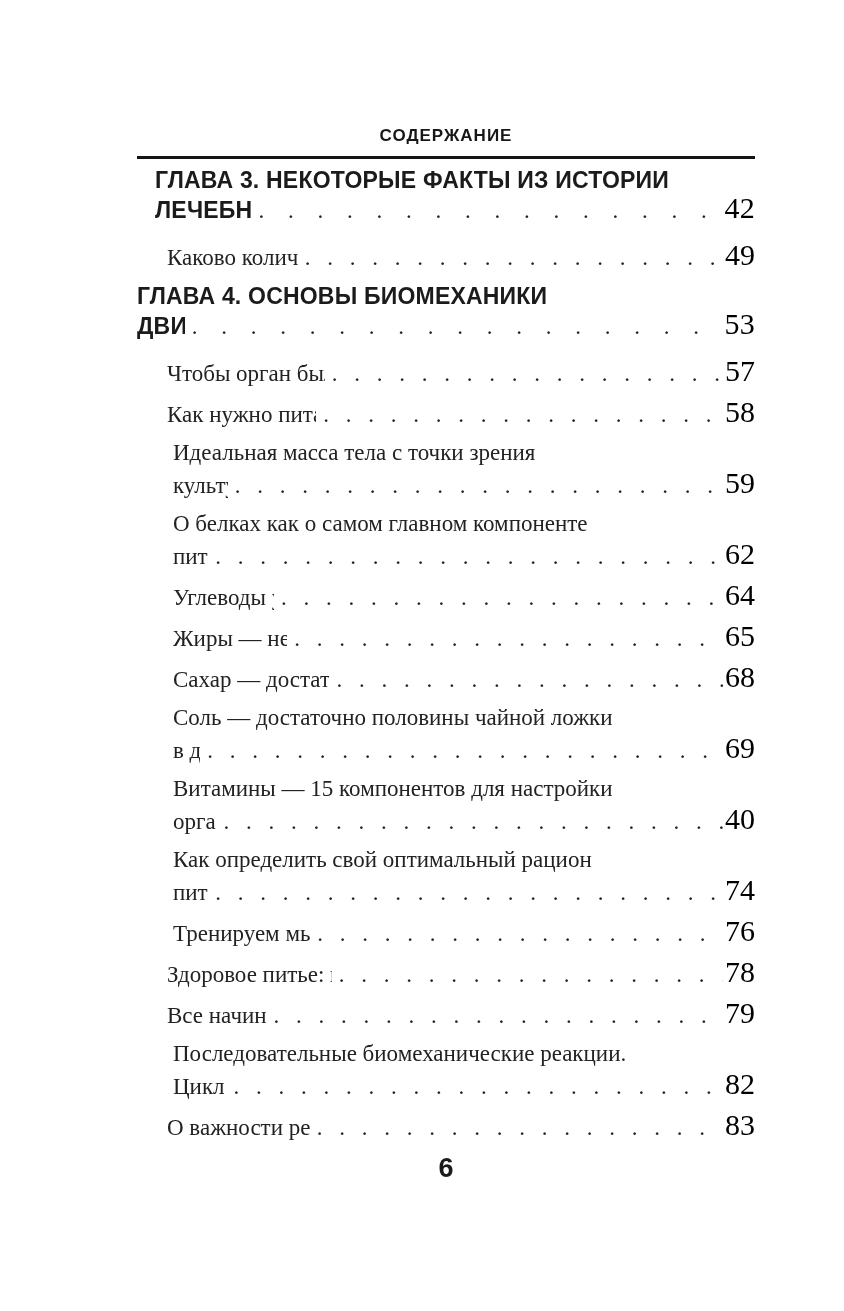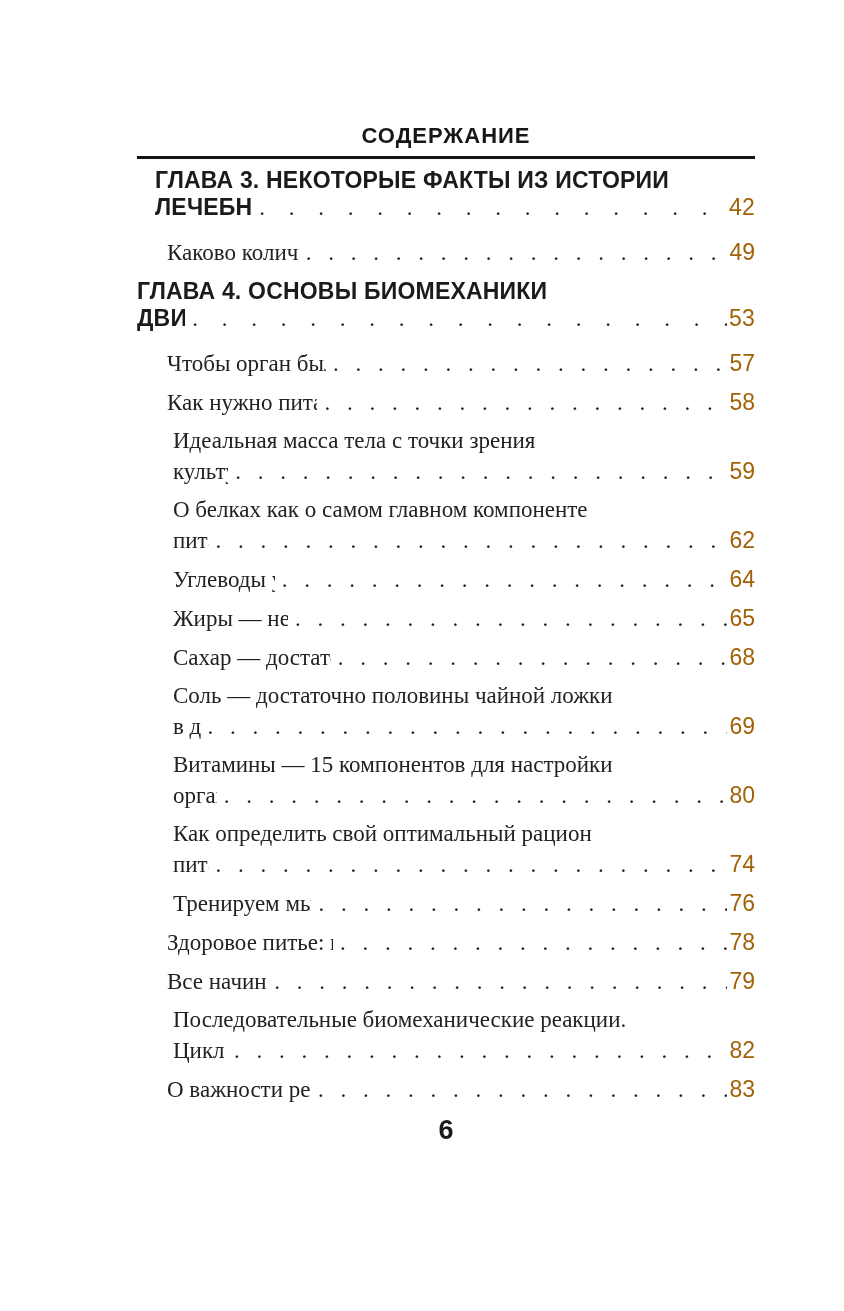--- a/index.html
+++ b/index.html
@@ -4,21 +4,21 @@
 <style>
   html,body{margin:0;padding:0;}
   body{
     width:844px;height:1311px;overflow:hidden;
     background:#ffffff;color:#1e1e1e;
     font-family:"Liberation Serif",serif;
   }
   .content{margin-left:137px;width:618px;padding-top:126px;}
   .doc-header{
     font-family:"Liberation Sans",sans-serif;font-weight:700;
-    font-size:22px;line-height:20px;letter-spacing:1px;
+    font-size:17px;line-height:20px;letter-spacing:1px;
     text-align:center;color:#171717;
   }
   .rule{height:3px;background:#141414;margin-top:10px;margin-bottom:8px;}
   .toc{}
   .chapter{
     font-family:"Liberation Sans",sans-serif;font-weight:700;
     font-size:23px;line-height:27px;letter-spacing:0.2px;
     margin-top:10px;margin-bottom:16px;color:#1b1b1b;
   }
   .toc > .chapter:first-child{margin-top:0;margin-left:18px;}
@@ -31,21 +31,21 @@
   .leader{
     flex:1 1 auto;min-width:0;overflow:hidden;white-space:nowrap;
     margin-left:7px;margin-right:2px;
     font-family:"Liberation Serif",serif;font-weight:400;font-size:23px;
     letter-spacing:5.5px;color:#222;
   }
   .leader::after{
     content:". . . . . . . . . . . . . . . . . . . . . . . . . . . . . . . . . . . . . . . . . . . . . . . . . . . .";
   }
   .chapter .leader{letter-spacing:9px;}
-  .pg{flex:0 0 auto;font-family:Liberation Sans, sans-serif;font-weight:400;font-size:23px;color:#a16207;}
+  .pg{flex:0 0 auto;font-family:Liberation Serif, serif;font-weight:400;font-size:30px;color:#000000;}
   .folio{
     font-family:"Liberation Sans",sans-serif;font-weight:700;
     font-size:27px;line-height:34px;text-align:center;
     margin-top:3px;color:#1b1b1b;
   }
 </style>
 </head>
 <body>
 
 <div class="content">
@@ -132,21 +132,21 @@
           <span class="t">в день</span>
           <span class="leader"></span>
           <span class="pg">69</span>
         </div>
       </div>
       <div class="entry2">
         <div class="line"><span class="t">Витамины — 15 компонентов для настройки</span></div>
         <div class="line last">
           <span class="t">организма</span>
           <span class="leader"></span>
-          <span class="pg">80</span>
+          <span class="pg">40</span>
         </div>
       </div>
       <div class="entry2">
         <div class="line"><span class="t">Как определить свой оптимальный рацион</span></div>
         <div class="line last">
           <span class="t">питания</span>
           <span class="leader"></span>
           <span class="pg">74</span>
         </div>
       </div>

